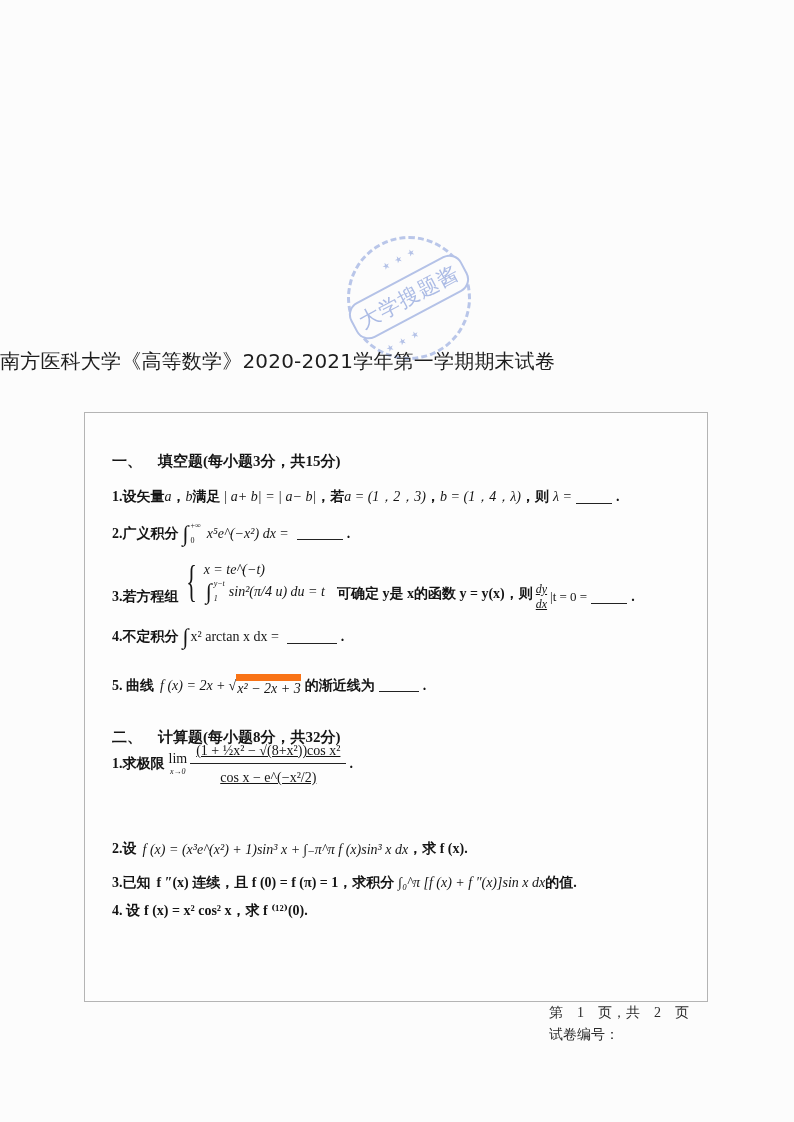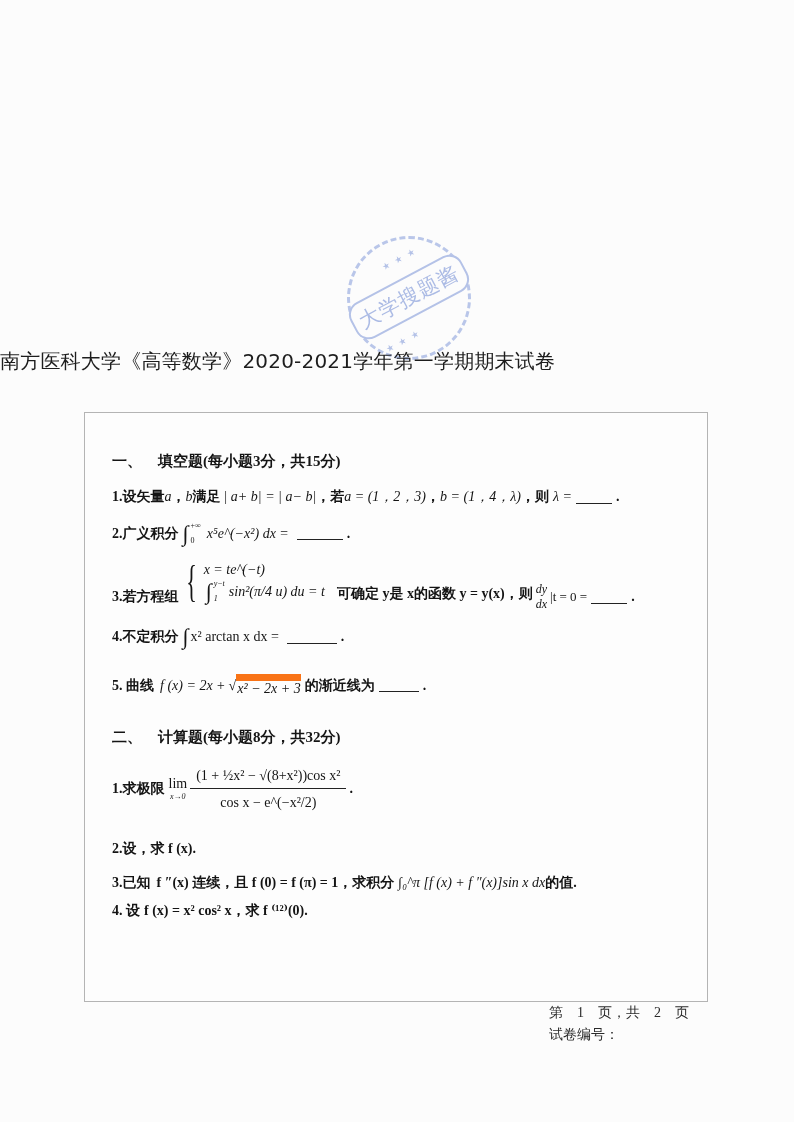--- a/index.html
+++ b/index.html
@@ -61,21 +61,21 @@
     .line .n { font-weight: normal; }
     .blank {
       display: inline-block; border-bottom: 1px solid #222;
       height: 12px; margin: 0 4px;
     }
     .sec { font-size: 15px; }
     .sec .num { display: inline-block; width: 46px; }
     .int { font-size: 22px; font-weight: normal; margin: 0 2px; line-height: 1; }
     .frac {
       display: inline-flex; flex-direction: column; align-items: center;
-      vertical-align: middle; margin: 0 3px;
+      vertical-align: middle; margin: 0 3px; text-decoration: underline;
     }
     .frac .top { border-bottom: 1px solid #222; padding: 0 2px; }
     .frac .bot { padding: 0 2px; }
     .sqrt { border-top: 7px solid #f97316; padding-left: 1px; }
     .footer {
       position: absolute; left: 549px; font-family: "Liberation Serif", serif;
       font-size: 14px; color: #2a2a2a; white-space: nowrap;
     }
   </style>
 </head>
@@ -172,35 +172,36 @@
   <span style="margin-left:4px;">的渐近线为</span>
   <span class="blank" style="width:40px;"></span>
   <span>.</span>
 </div>
 
 <div class="line sec" style="top:728px;">
   <span class="num">二、</span>
   <span>计算题(每小题8分，共32分)</span>
 </div>
 
-<div class="line" style="top:766px;text-align:center;">
+<div class="line" style="top:741px;text-align:center;">
   <span>1.求极限</span>
   <span style="display:inline-flex; flex-direction:column; align-items:center; margin-left:4px;">
     <span class="n">lim</span>
     <span class="n" style="font-size:8px; font-style:italic;">x→0</span>
   </span>
   <span class="frac">
     <span class="top n" style="padding:2px 6px 4px 6px;">(1 + ½x² − √(8+x²))cos x²</span>
     <span class="bot n" style="padding-top:6px;">cos x − e^(−x²/2)</span>
   </span>
   <span>.</span>
 </div>
 
 <div class="line" style="top:840px;">
   <span>2.设</span>
+  <span class="m" style="margin-left:6px;">f (x) = (x³e^(x²) + 1)sin³ x + ∫₋π^π f (x)sin³ x dx</span>
   <span>，求 f (x).</span>
 </div>
 
 <div class="line" style="top:874px;">
   <span>3.已知</span>
   <span style="margin-left:6px;">f ″(x) 连续，且 f (0) = f (π) = 1，求积分</span>
   <span class="m" style="margin-left:4px;">∫₀^π [f (x) + f ″(x)]sin x dx</span>
   <span>的值.</span>
 </div>
 

